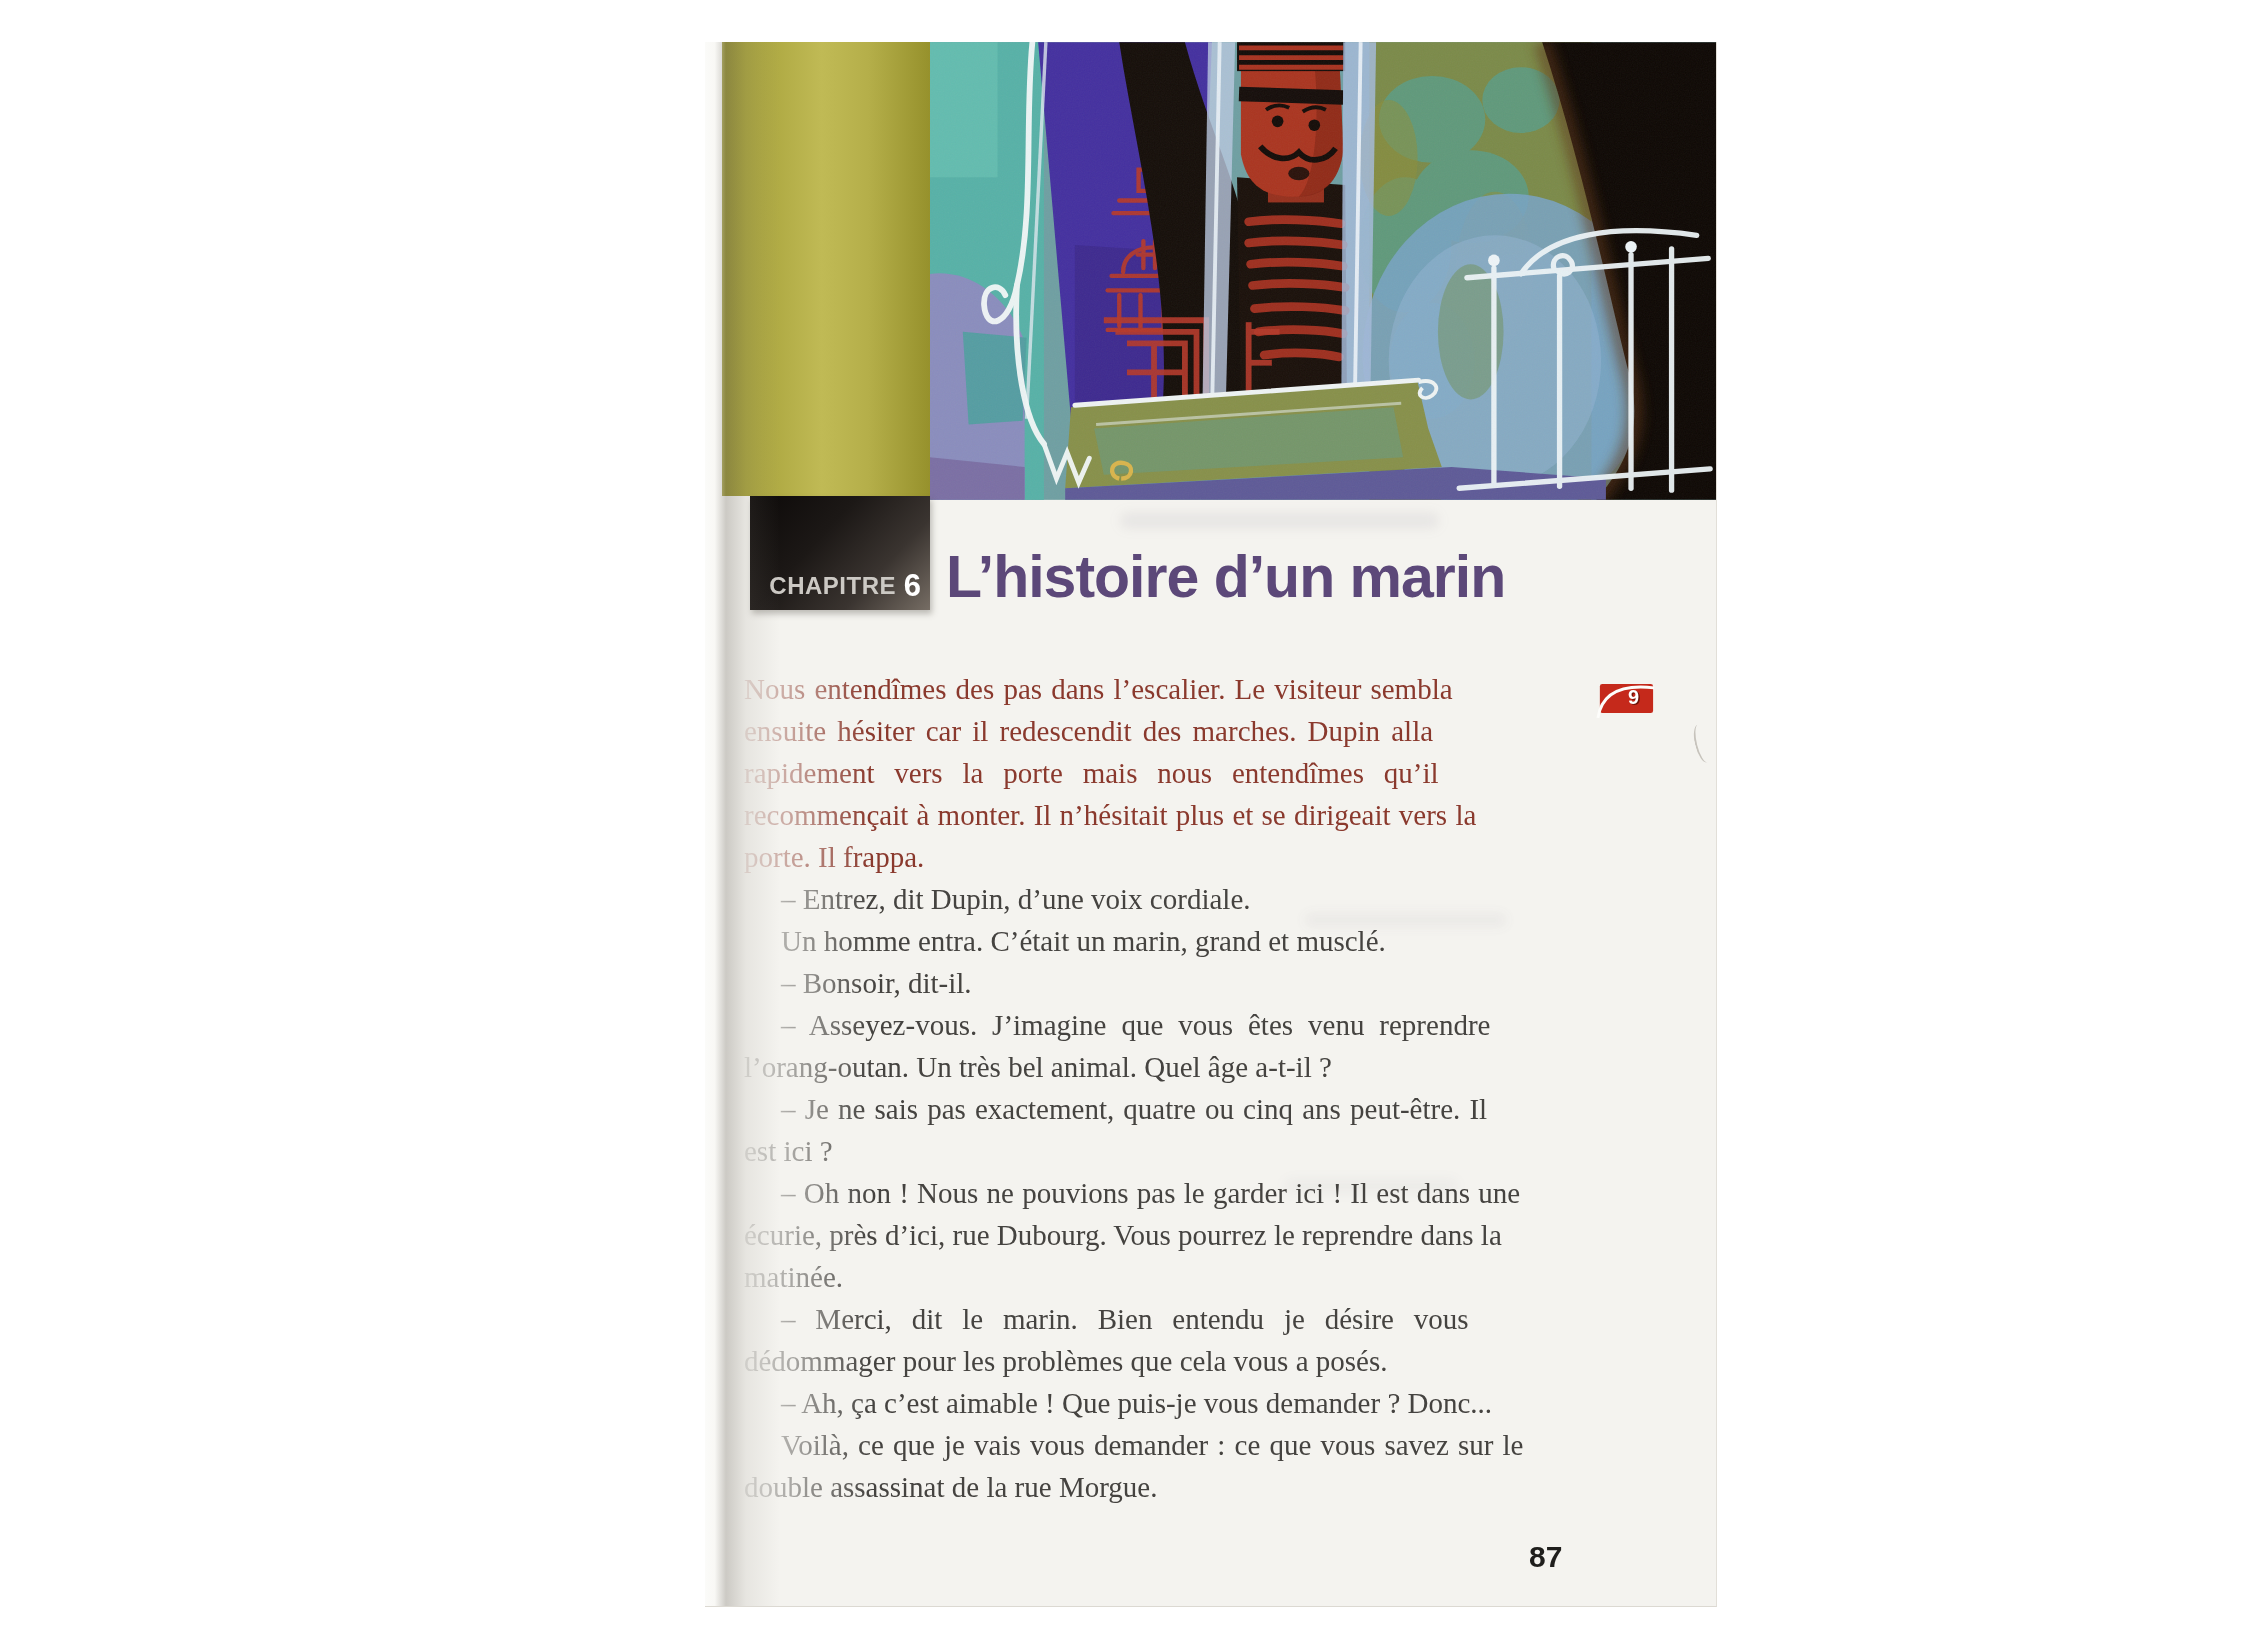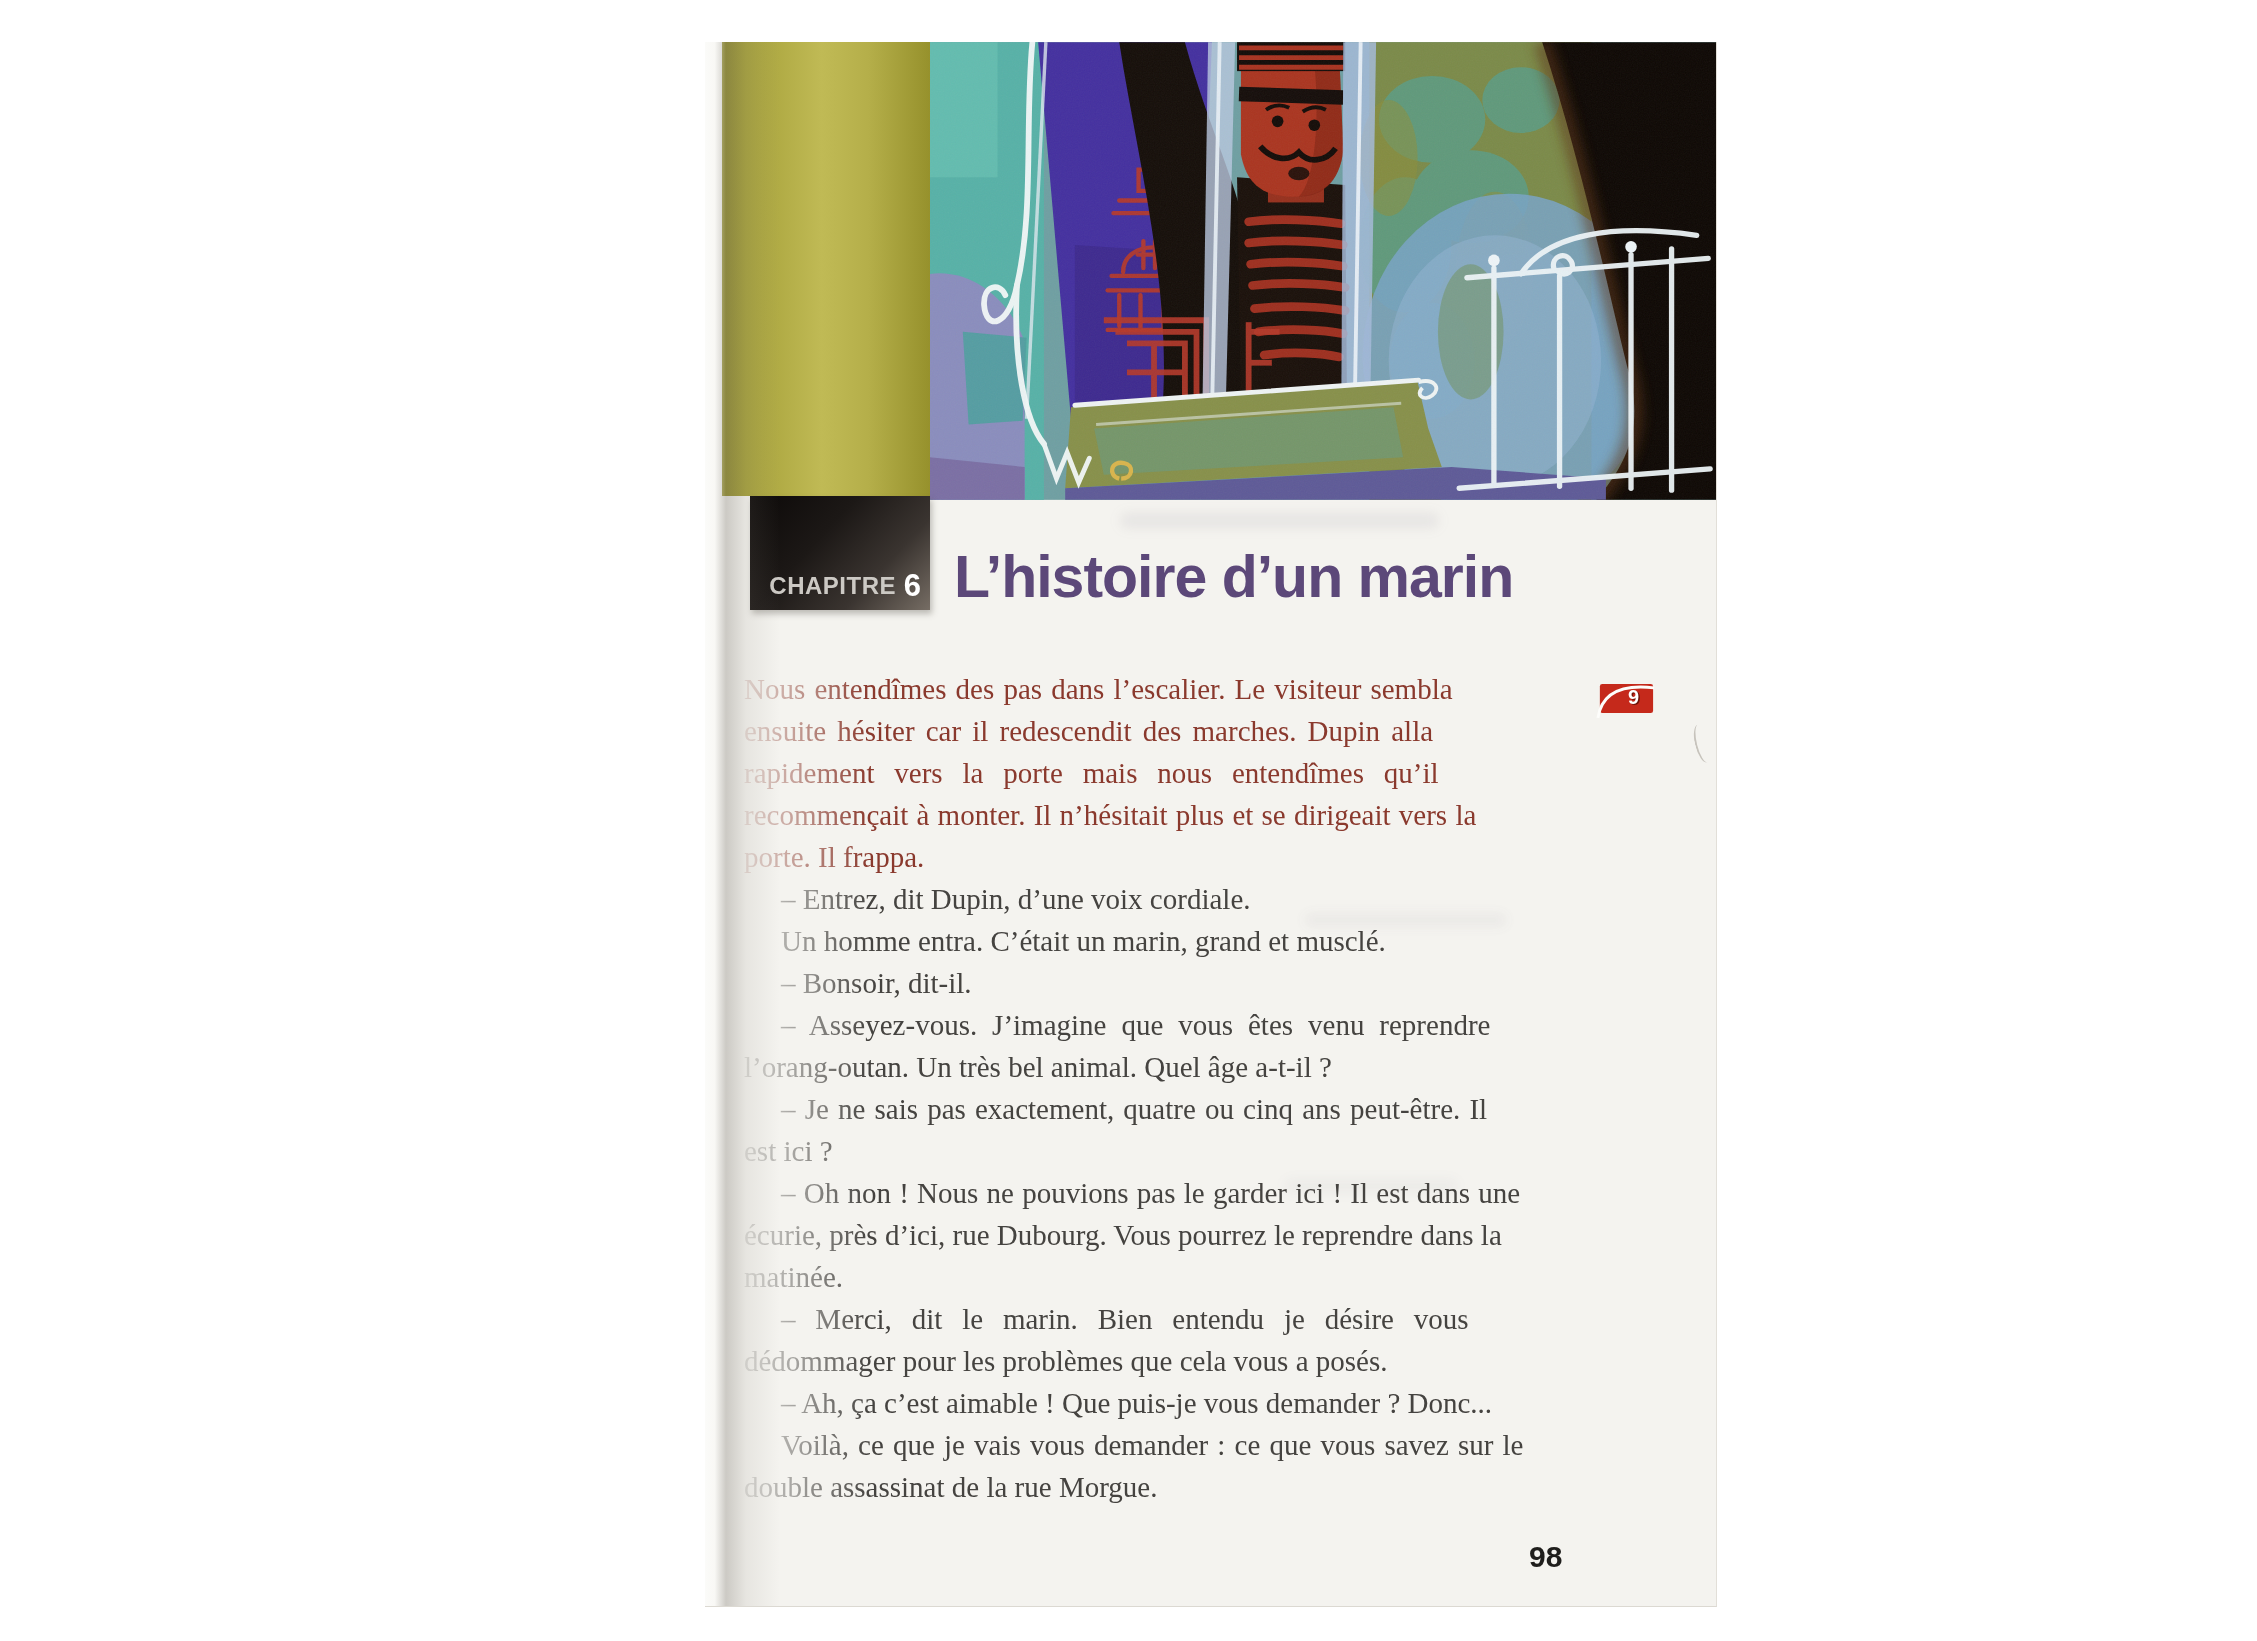--- a/index.html
+++ b/index.html
@@ -16,21 +16,21 @@
         background:linear-gradient(90deg,#96922f 0%,#aaa53e 18%,#c0ba55 48%,#b5af4a 70%,#96912c 100%);}
   #illus{position:absolute;left:225px;top:0;width:786px;height:458px;}
   
   #banner{position:absolute;left:45px;top:454px;width:180px;height:114px;
         background:linear-gradient(133deg,#0c0908 0%,#1c1816 38%,#3a3430 70%,#766d64 100%);
         display:flex;align-items:flex-end;padding:0 0 11.6px 19.3px;box-sizing:border-box;
         box-shadow:1.9px 3.9px 5.8px rgba(90,85,78,.35);}
   #banner .lbl{font-weight:bold;font-size:24px;letter-spacing:0.5px;color:#ccc9c4;line-height:1;}
   #banner .num{font-weight:bold;font-size:31px;color:#ffffff;line-height:.82;margin-left:7.7px;}
   #title{position:absolute;left:241px;top:506px;font-weight:bold;font-size:59px;
-        letter-spacing:-1px;color:#5c4879;line-height:1;margin-left:8px;}
+        letter-spacing:-1px;color:#5c4879;line-height:1;}
   
   #story{position:absolute;left:39px;top:626px;width:840px;
         font-family:"Liberation Serif","DejaVu Serif",serif;font-size:29px;color:#454340;}
   .para{margin:0;}
   .para.red{color:#8a392d;}
   .line{height:42px;line-height:42px;white-space:nowrap;}
   .line.ind{text-indent:37px;}
   #fade{position:absolute;left:-9.7px;top:0;width:135px;height:100%;z-index:2;pointer-events:none;
         background:linear-gradient(to right,rgba(244,243,239,.92) 0%,rgba(244,243,239,.55) 45%,rgba(244,243,239,0) 100%);}
   
@@ -241,18 +241,18 @@
     <div id="audio">
       <svg width="60" height="41" viewBox="0 0 62 42">
         <rect x="4" y="5" width="55" height="30" rx="2.5" fill="#c5291b"></rect>
         <path d="M2,40 C6,14 26,5 60,9" stroke="#fdfdfb" stroke-width="3" fill="none"></path>
       </svg>
       <span class="n">9</span>
     </div>
 
     <div id="curl"></div>
 
-    <div id="pnum">98</div>
+    <div id="pnum">87</div>
 
     <div id="gutter"></div>
   </div>
 </div>
 
 
 </body></html>

